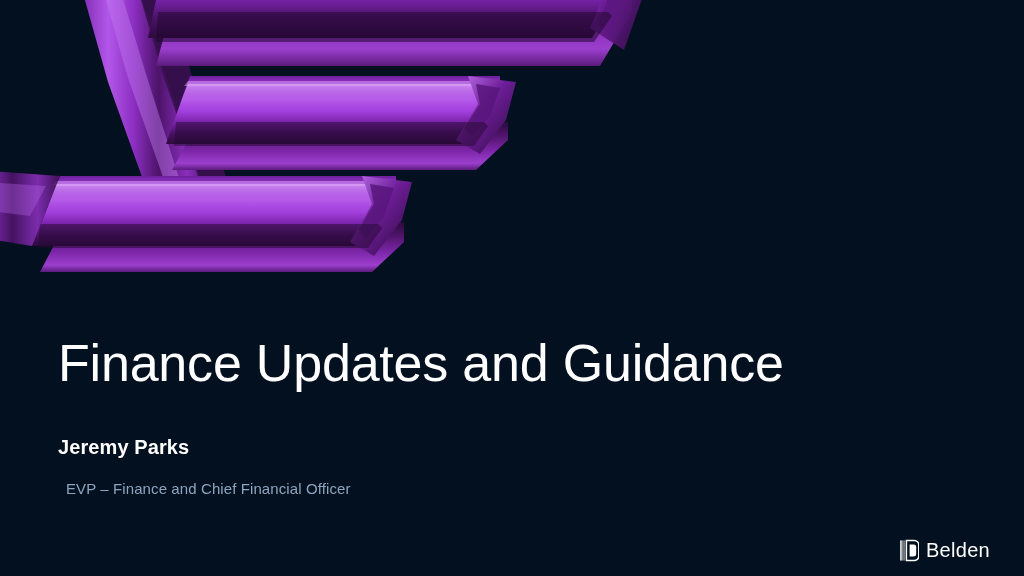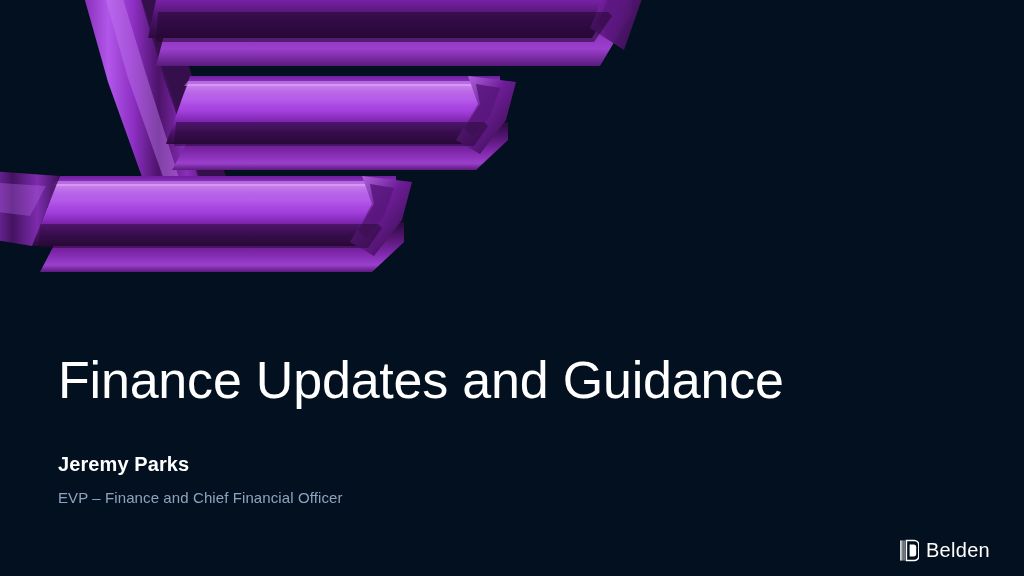--- a/index.html
+++ b/index.html
@@ -30,21 +30,21 @@
   .brand-graphic svg {
     display: block;
     width: 100%;
     height: 100%;
   }
 
   
   .title-block {
     position: absolute;
     left: 58px;
-    top: 350px;
+    top: 333px;
     width: 860px;
   }
   .slide-title {
     margin: 0;
     font-size: 52px;
     line-height: 60px;
     font-weight: 300;
     letter-spacing: -0.2px;
     color: #ffffff;
     white-space: nowrap;
@@ -54,21 +54,21 @@
     position: absolute;
     top: 103px;
     left: 0;
     font-size: 20px;
     line-height: 22px;
     font-weight: 700;
     letter-spacing: 0.1px;
     color: #ffffff;
   }
   .presenter-role {
-    margin: 0;
+    margin: 8px;
     position: absolute;
     top: 138px;
     left: 0;
     font-size: 15px;
     line-height: 20px;
     font-weight: 400;
     letter-spacing: 0.1px;
     color: #8ea4be;
   }
 

